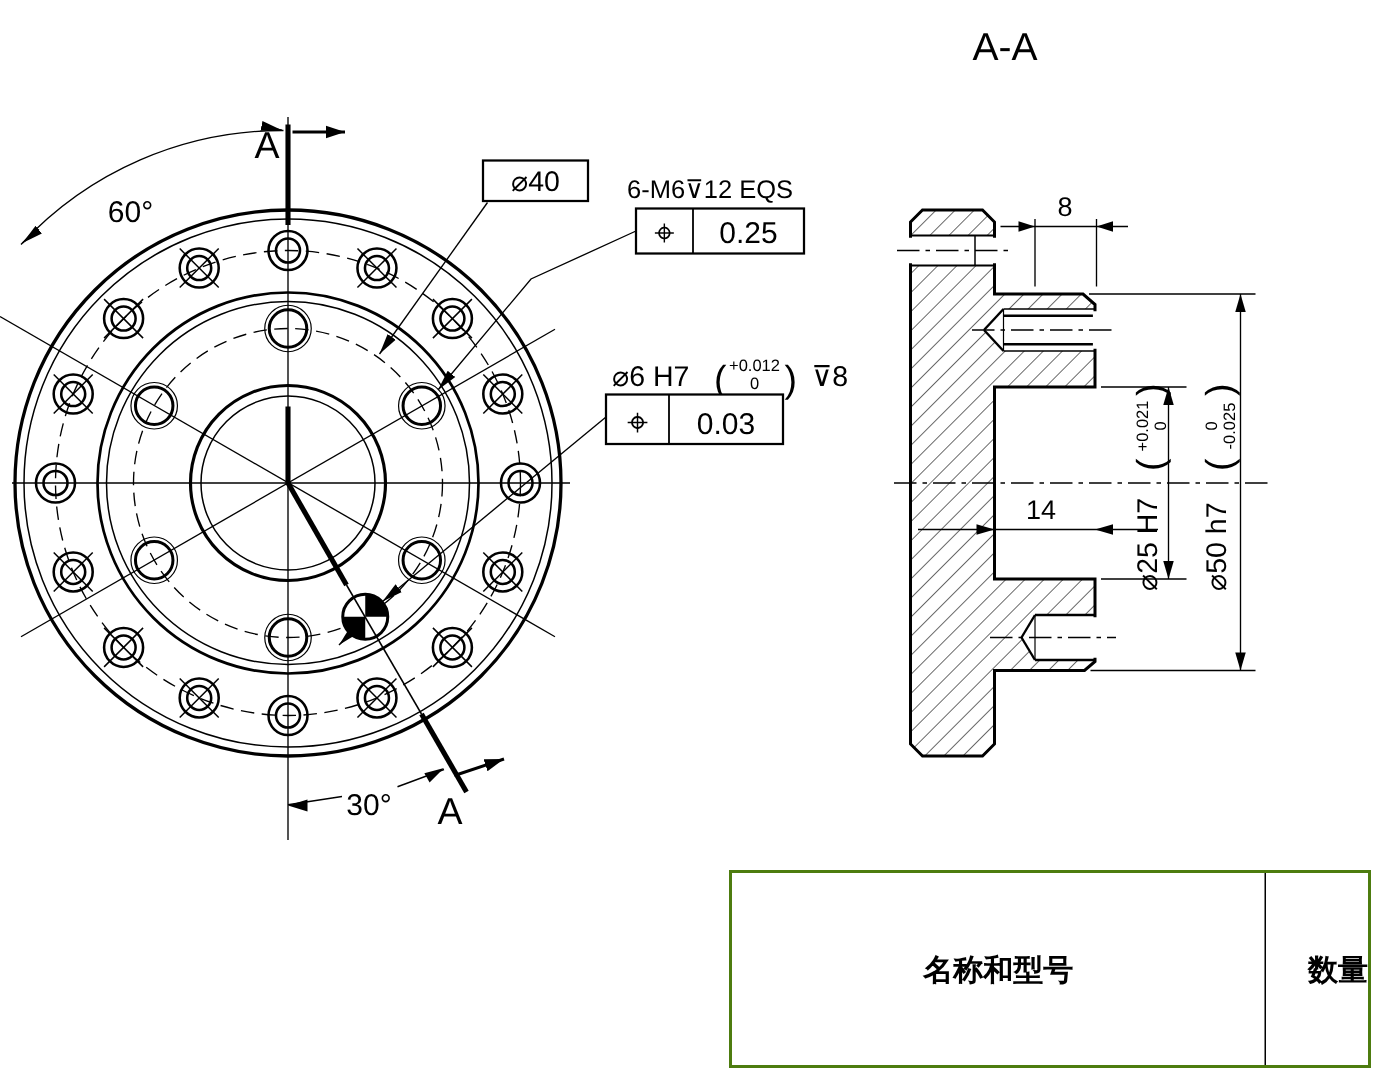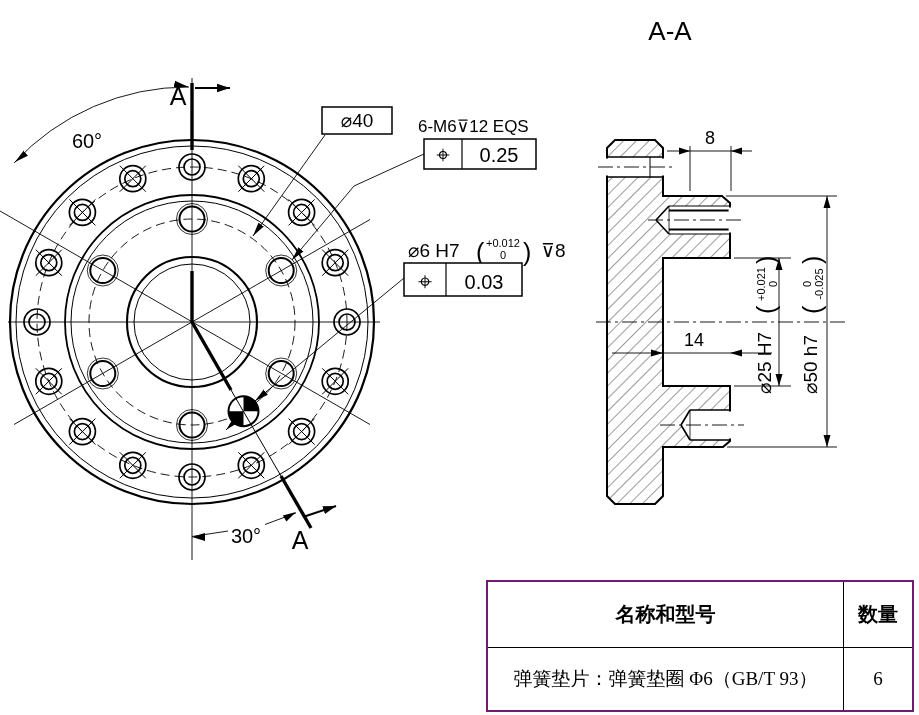--- a/index.html
+++ b/index.html
@@ -8,23 +8,23 @@
   svg{position:absolute;left:0;top:0;}
   svg text{fill:#000;font-family:"Liberation Sans",sans-serif;}
   .dimtxt{font-size:19px;}
   .smalltol{font-size:11px;}
   .paren{font-size:25px;font-weight:300;}
   #bom{position:absolute;left:486px;top:580px;width:428px;height:132px;
        border-collapse:collapse;table-layout:fixed;
        font-family:"Liberation Serif",serif;color:#000;background:#fff;}
   #bom td,#bom th{border:1px solid #000;text-align:center;vertical-align:middle;
        font-size:19px;padding:0;overflow:hidden;white-space:nowrap;}
-  #bom{border:2px solid #701a75;}
+  #bom{border:2px solid #4d7c0f;}
   #bom th{font-weight:bold;font-size:20px;}
-  #bom .qtycol{width:68px;}
+  #bom .qtycol{width:68px;text-align:right;}
 </style>
 </head>
 <body>
 
 <div id="stage">
 <svg width="919" height="715" viewBox="0 0 919 715">
   <defs>
     <marker id="arr" markerWidth="15" markerHeight="9" refX="14" refY="4.5" orient="auto" markerUnits="userSpaceOnUse">
       <path d="M0,1.2 L14,4.5 L0,7.8 Z" fill="#000"></path>
     </marker>
@@ -264,19 +264,15 @@
     </g>
   </g>
 </svg>
 
 <table id="bom">
   <tbody>
         <tr>
     <th>名称和型号</th>
     <th class="qtycol">数量</th>
   </tr>
-  <tr>
-    <td>弹簧垫片：弹簧垫圈 Φ6（GB/T 93）</td>
-    <td>6</td>
-  </tr>
 </tbody>
     </table>
 </div>
 
 </body></html>

